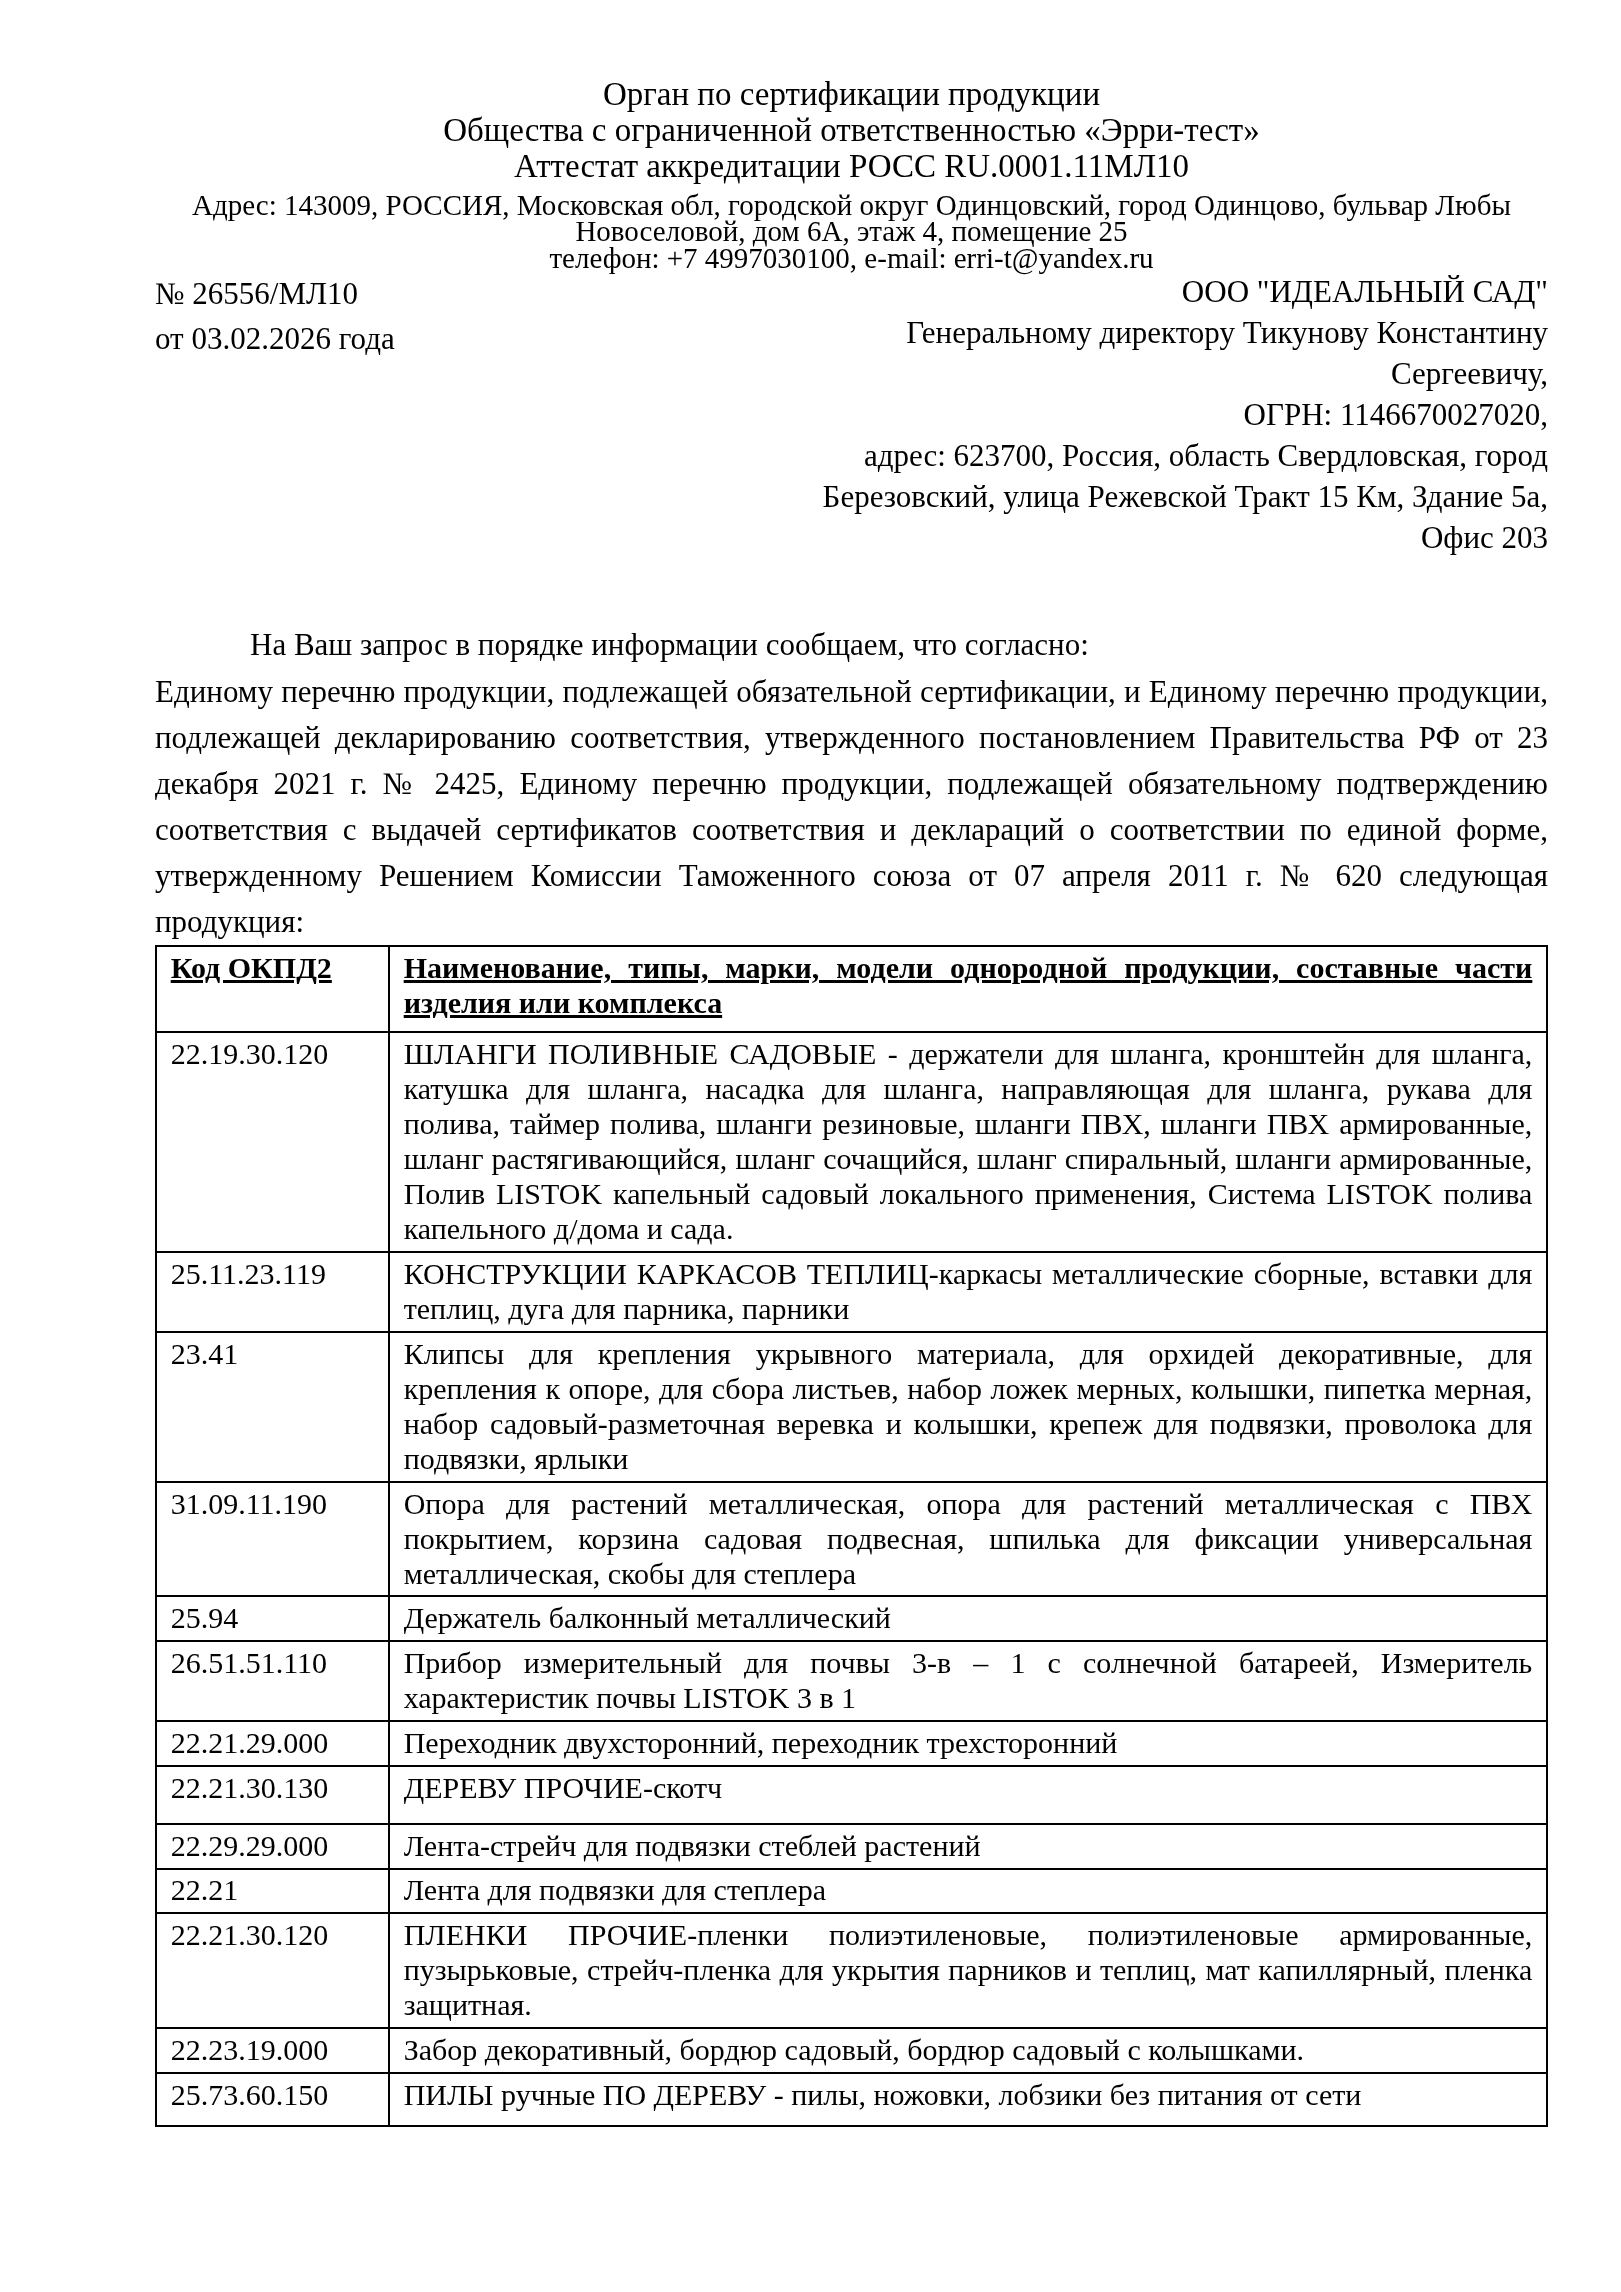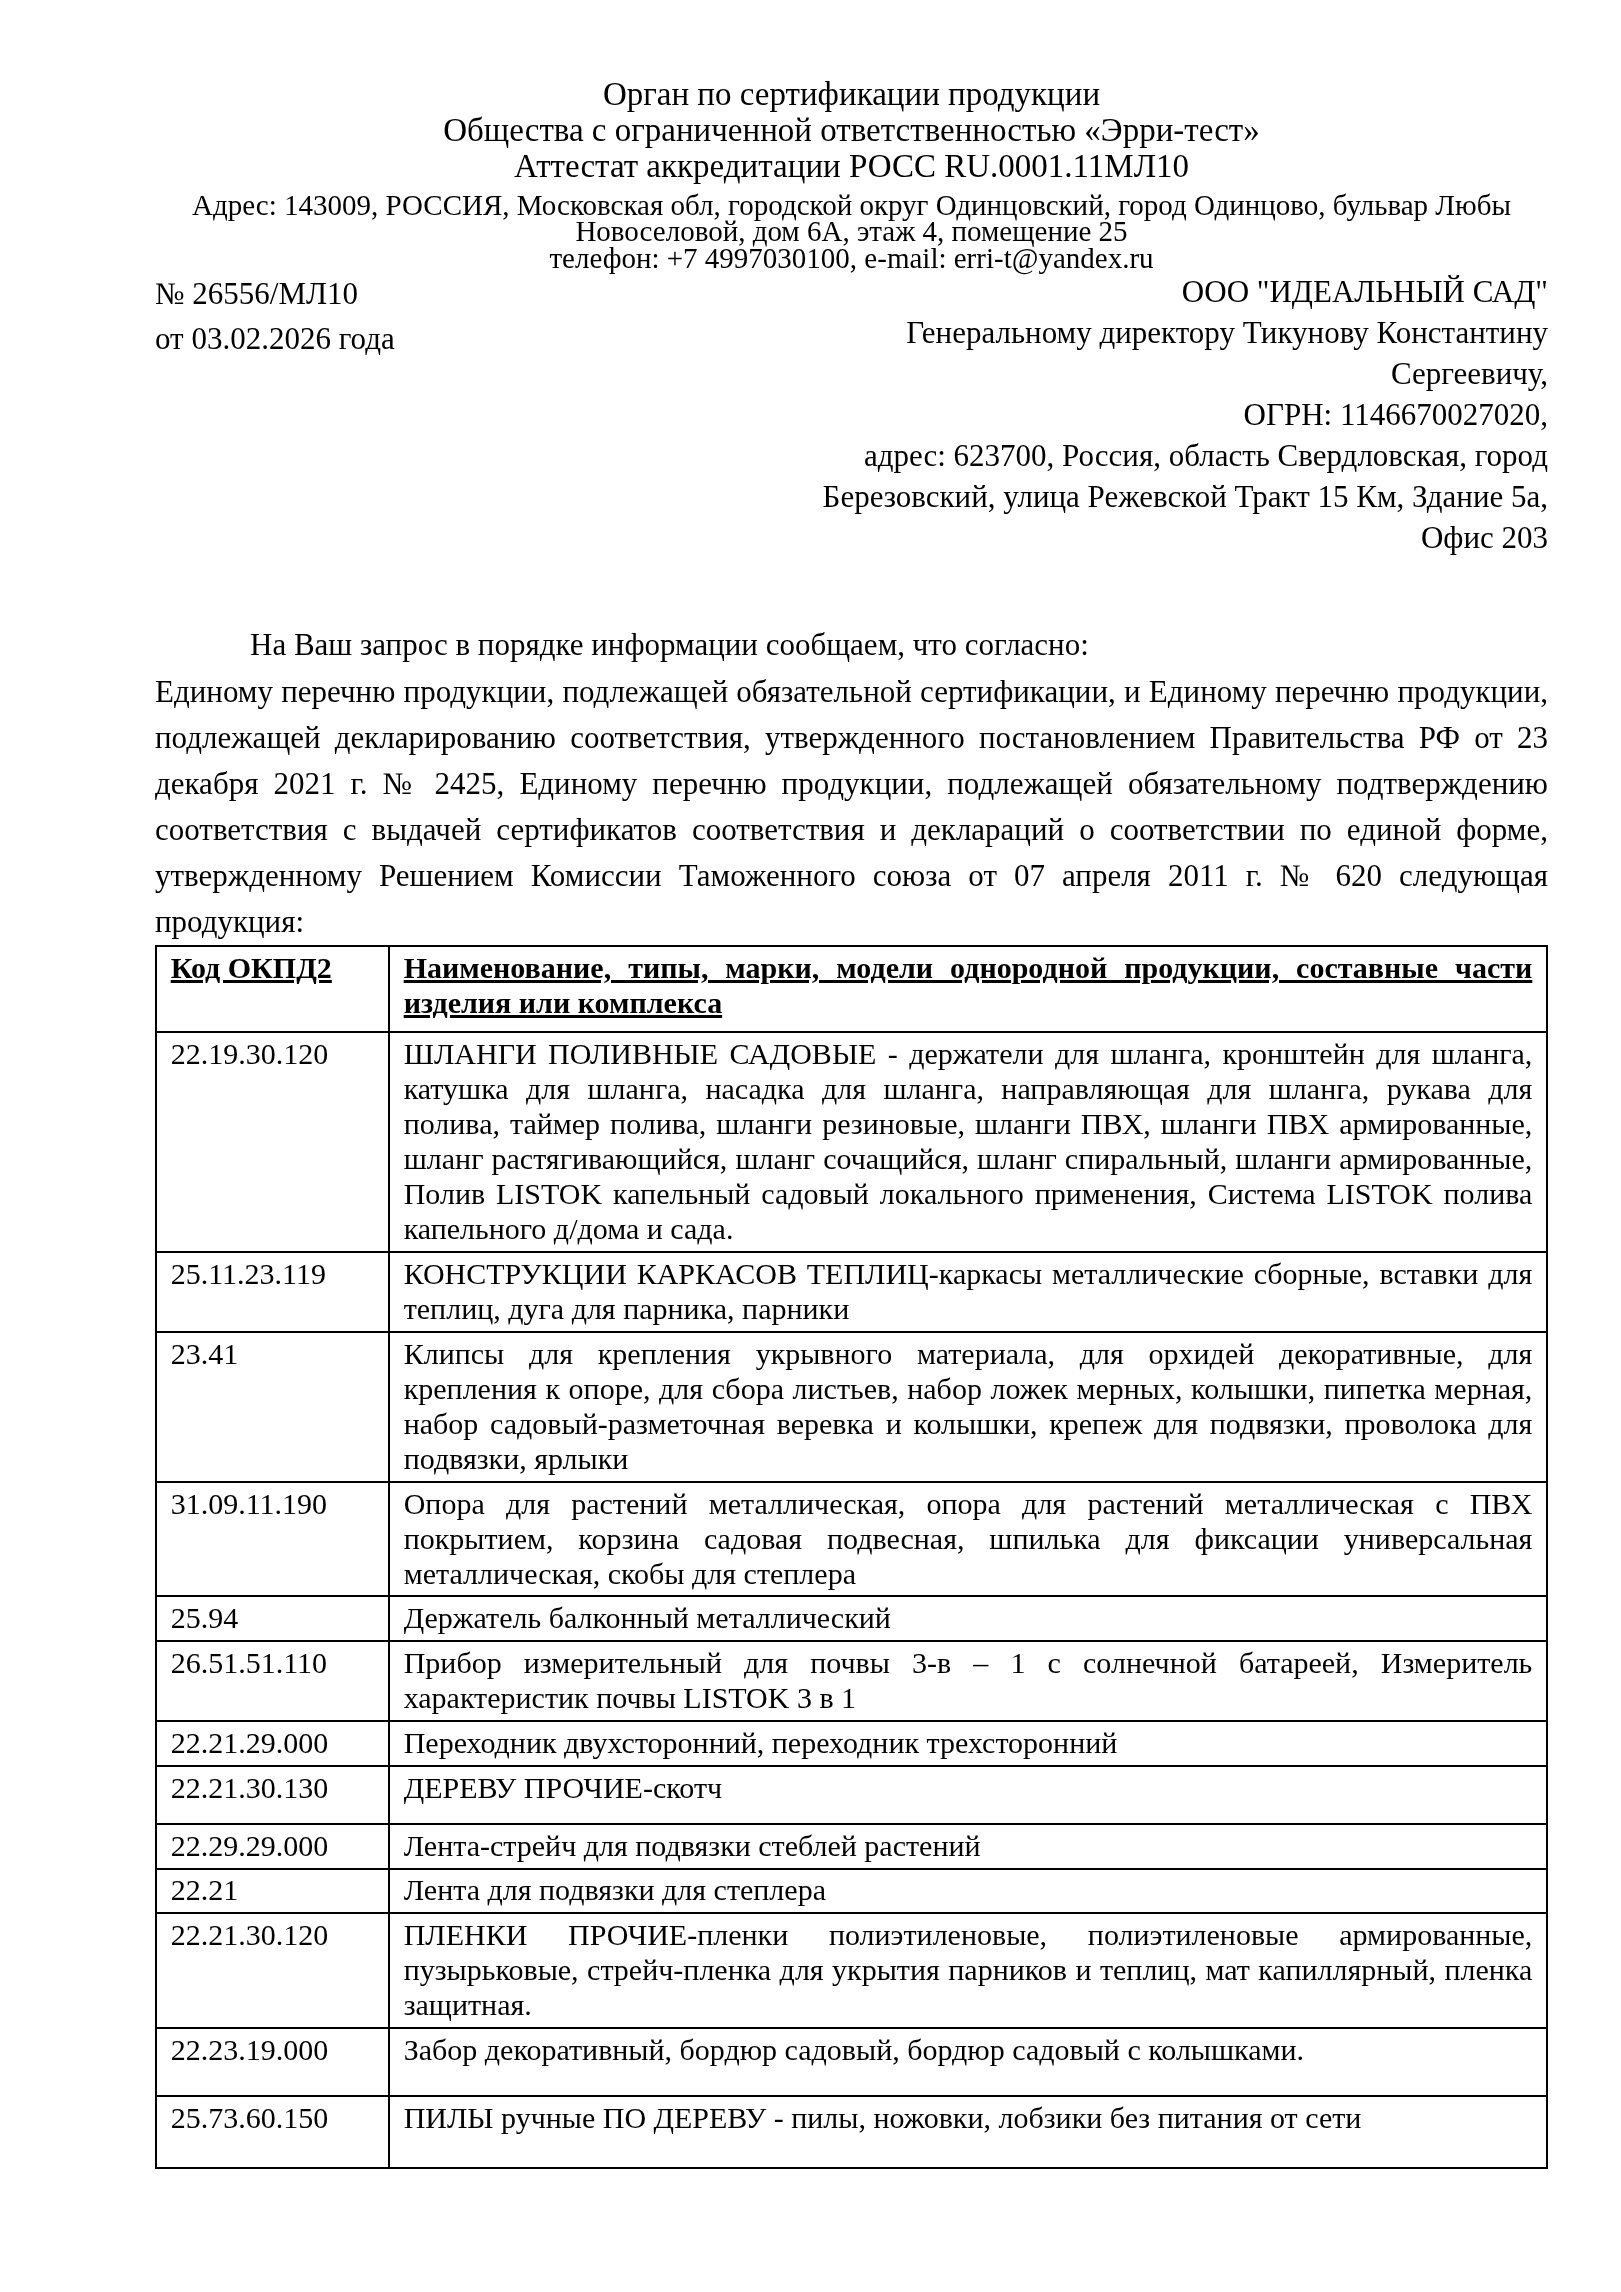--- a/index.html
+++ b/index.html
@@ -45,22 +45,22 @@
     line-height: 35px;
     text-align: left;
     font-weight: normal;
     word-wrap: break-word;
   }
   .products-table thead th { font-weight: bold; height: 86px; text-decoration: underline; }
   .products-table th.desc, .products-table td.desc { text-align: justify; }
   .products-table td.code { text-align: left; }
   
   .products-table tbody tr:nth-child(8) td  { height: 58px; }
-  .products-table tbody tr:nth-child(12) td { height: 68px; }
-  .products-table tbody tr:nth-child(13) td { height: 72px; }
+  .products-table tbody tr:nth-child(12) td { height: 45px; }
+  .products-table tbody tr:nth-child(13) td { height: 53px; }
 </style>
 </head>
 <body>
 
 <div class="page">
 
   <div class="org-header">
     <div>Орган по сертификации продукции</div>
     <div>Общества с ограниченной ответственностью «Эрри-тест»</div>
     <div>Аттестат аккредитации РОСС RU.0001.11МЛ10</div>

